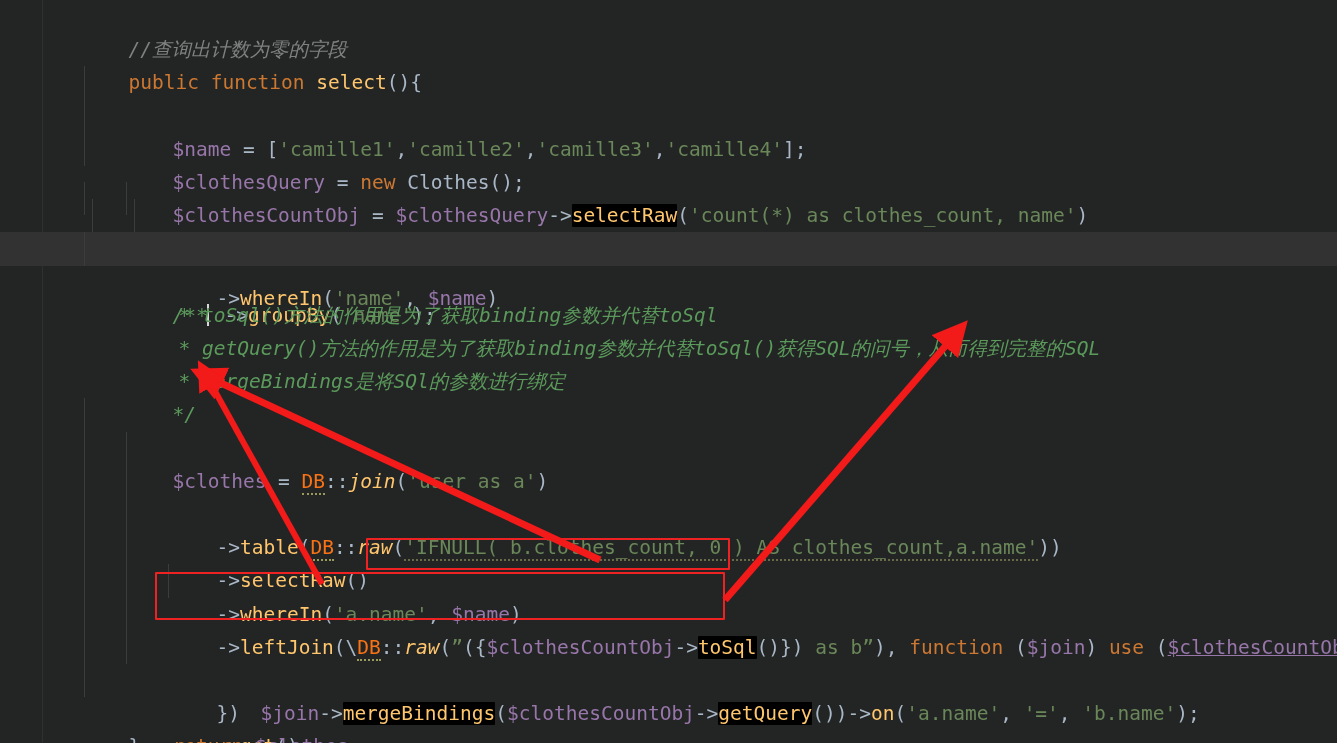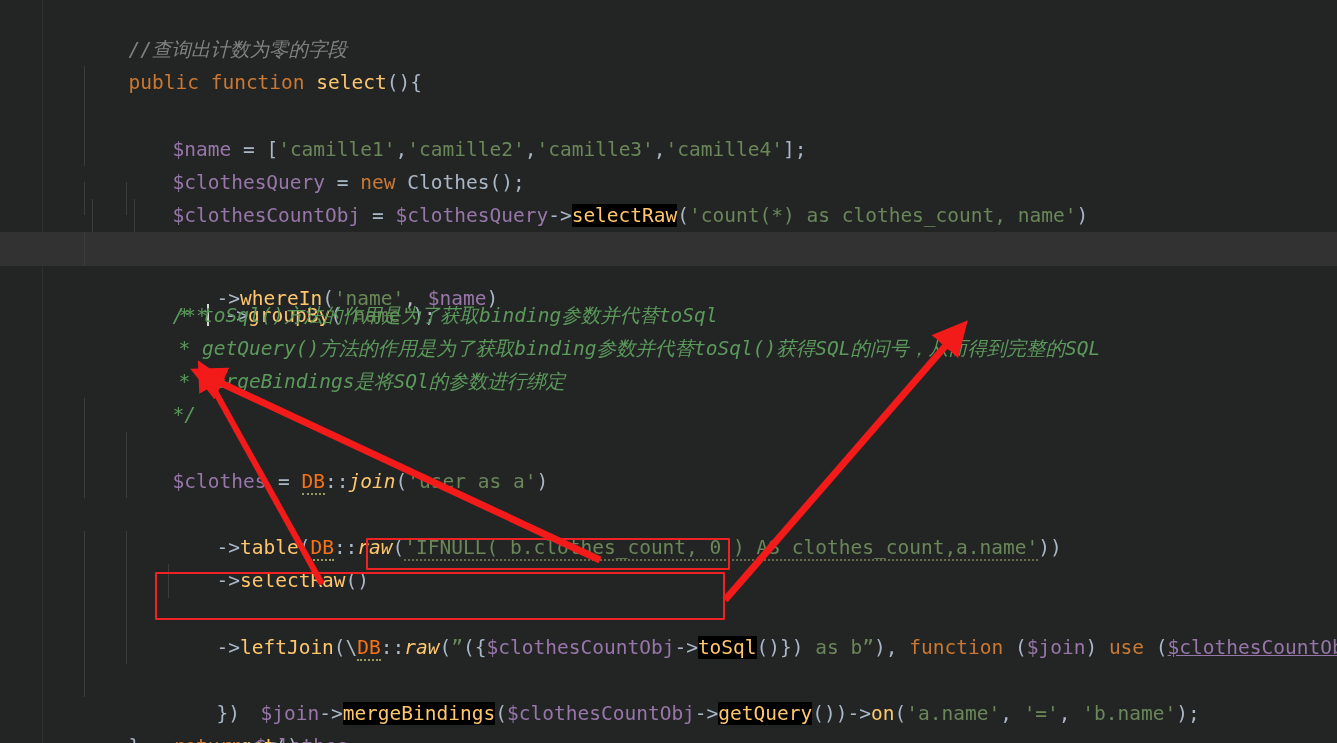--- a/index.html
+++ b/index.html
@@ -164,20 +164,25 @@
     </div>
 
     
     <div class="line" style="top:464.8px;position:absolute;left:0;right:0;">
       <span class="guide" style="left:84px;"></span>
       <span class="guide" style="left:126px;"></span>
       <span style="display:inline-block;width:88px;"></span><span class="arrow">-&gt;</span><span class="fn">selectRaw</span><span class="paren">()</span>
     </div>
 
     
+    <div class="line" style="top:498px;position:absolute;left:0;right:0;">
+      <span class="guide" style="left:84px;"></span>
+      <span class="guide" style="left:126px;"></span>
+      <span style="display:inline-block;width:88px;"></span><span class="arrow">-&gt;</span><span class="fn">whereIn</span><span class="paren">(</span><span class="str">'a.name'</span><span class="punct">, </span><span class="var">$name</span><span class="paren">)</span>
+    </div>
 
     
     <div class="line" style="top:531.2px;position:absolute;left:0;right:0;">
       <span class="guide" style="left:84px;"></span>
       <span class="guide" style="left:126px;"></span>
       <span style="display:inline-block;width:88px;"></span><span class="arrow">-&gt;</span><span class="fn">leftJoin</span><span class="paren">(\</span><span class="squig">DB</span><span class="punct">::</span><span class="fn-i">raw</span><span class="paren">(</span><span class="str">”</span><span class="punct">(</span><span class="punct">{</span><span class="var">$clothesCountObj</span><span class="arrow">-&gt;</span><span class="fn hl">toSql</span><span class="paren">()</span><span class="punct">}</span><span class="punct">)</span><span class="str"> as b</span><span class="str">”</span><span class="punct">), </span><span class="kw">function</span><span> </span><span class="paren">(</span><span class="var">$join</span><span class="paren">)</span><span> </span><span class="kw">use</span><span> </span><span class="paren">(</span><span class="linkvar">$clothesCountObj</span><span class="paren">) {</span>
     </div>
 
     
     <div class="line" style="top:564.4px;position:absolute;left:0;right:0;">

